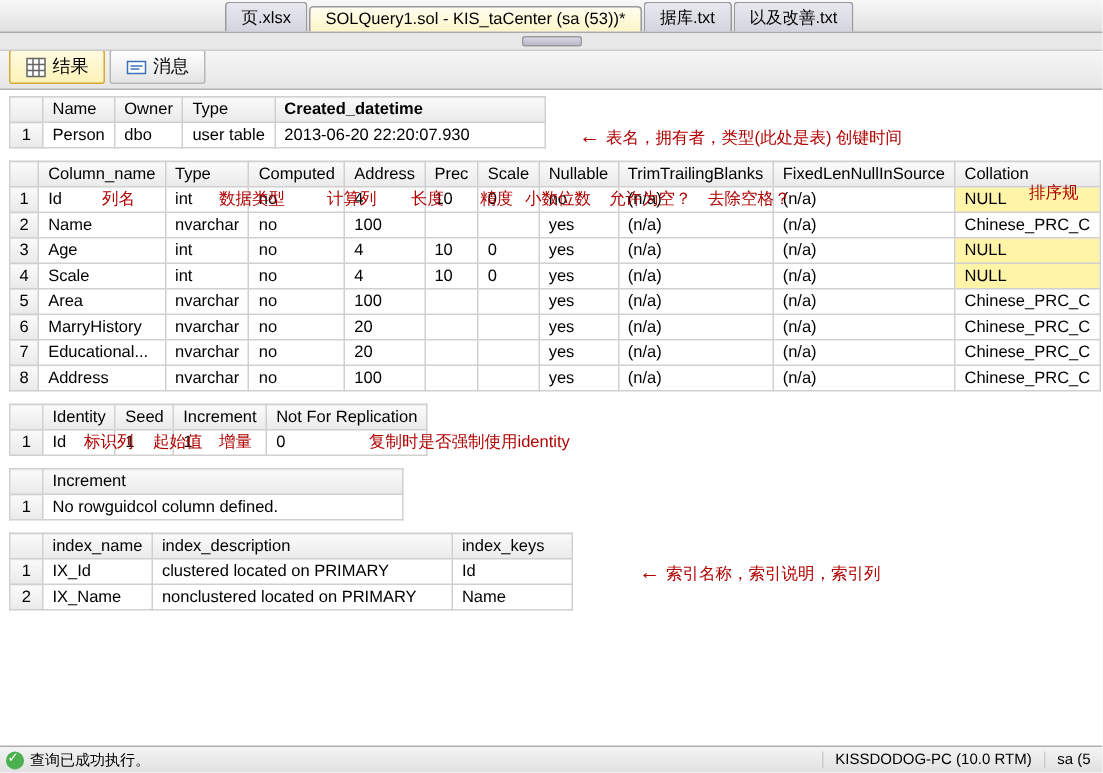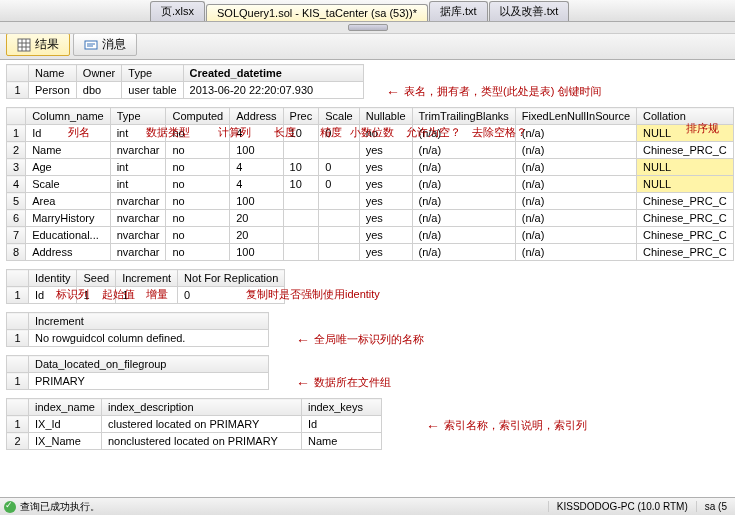--- a/index.html
+++ b/index.html
@@ -252,38 +252,22 @@
           <tr>
             <th></th>
             <th style="width:240px;">Increment</th>
           </tr>
       <tr>
             <td class="rownum">1</td>
             <td>No rowguidcol column defined.</td>
           </tr>
     </tbody>
       </table>
-    <div class="anno" style="left:290px; top:18px;"><span class="arrow-left">←</span><span>全局唯一标识列的名称</span></div>
-  </div>
-
-  <div class="section" style="position:relative;">
-    <table class="grid">
-      <tbody>
-          <tr>
-            <th></th>
-            <th style="width:240px;">Data_located_on_filegroup</th>
-          </tr>
-      <tr>
-            <td class="rownum">1</td>
-            <td>PRIMARY</td>
-          </tr>
-    </tbody>
-      </table>
-    <div class="anno" style="left:290px; top:18px;"><span class="arrow-left">←</span><span>数据所在文件组</span></div>
-  </div>
+  </div>
+
 
   <div class="section" style="position:relative;">
     <table class="grid">
       <thead>
           <tr>
         <th></th>
         <th>index_name</th>
         <th style="width:200px;">index_description</th>
         <th style="width:80px;">index_keys</th>
       </tr>

